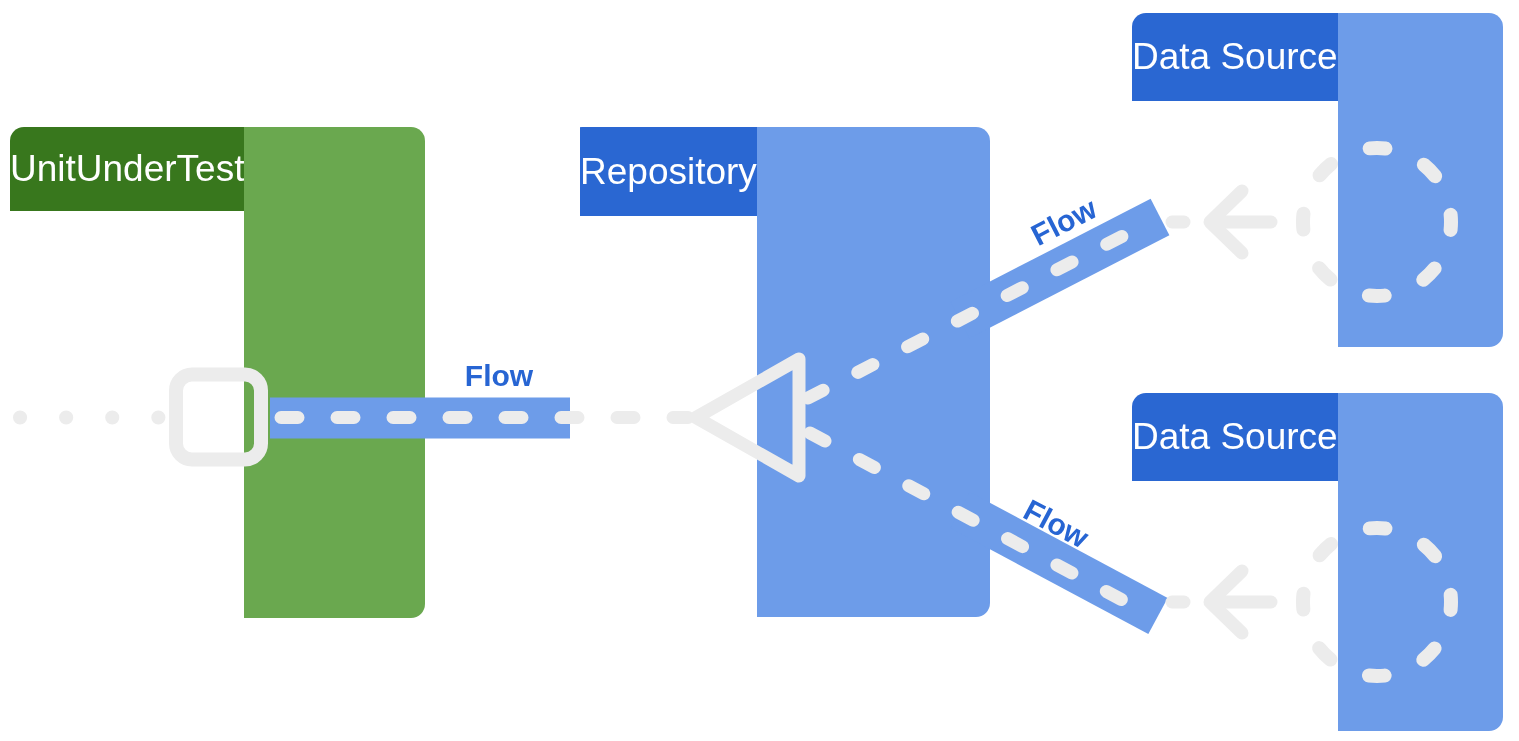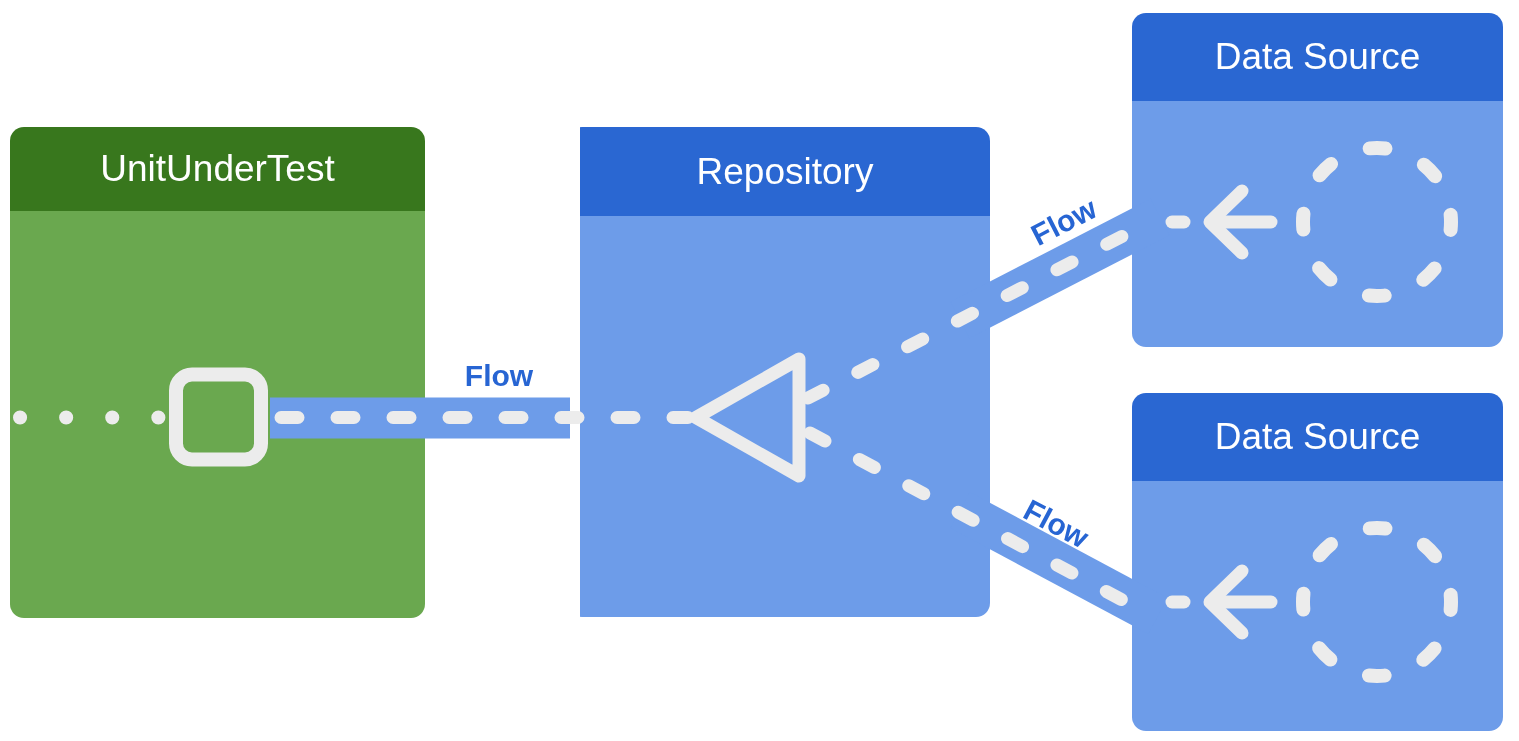--- a/index.html
+++ b/index.html
@@ -13,21 +13,21 @@
     width: 1519px;
     height: 741px;
     background: #ffffff;
     overflow: hidden;
   }
   .box {
     position: absolute;
     border-radius: 14px;
     overflow: hidden;
     display: flex;
-    flex-direction: column;
+    flex-direction: row;
   }
   .box .header {
     display: flex;
     align-items: center;
     justify-content: center;
   }
   .box .title {
     color: #ffffff;
     font-size: 37px;
     font-weight: 400;

